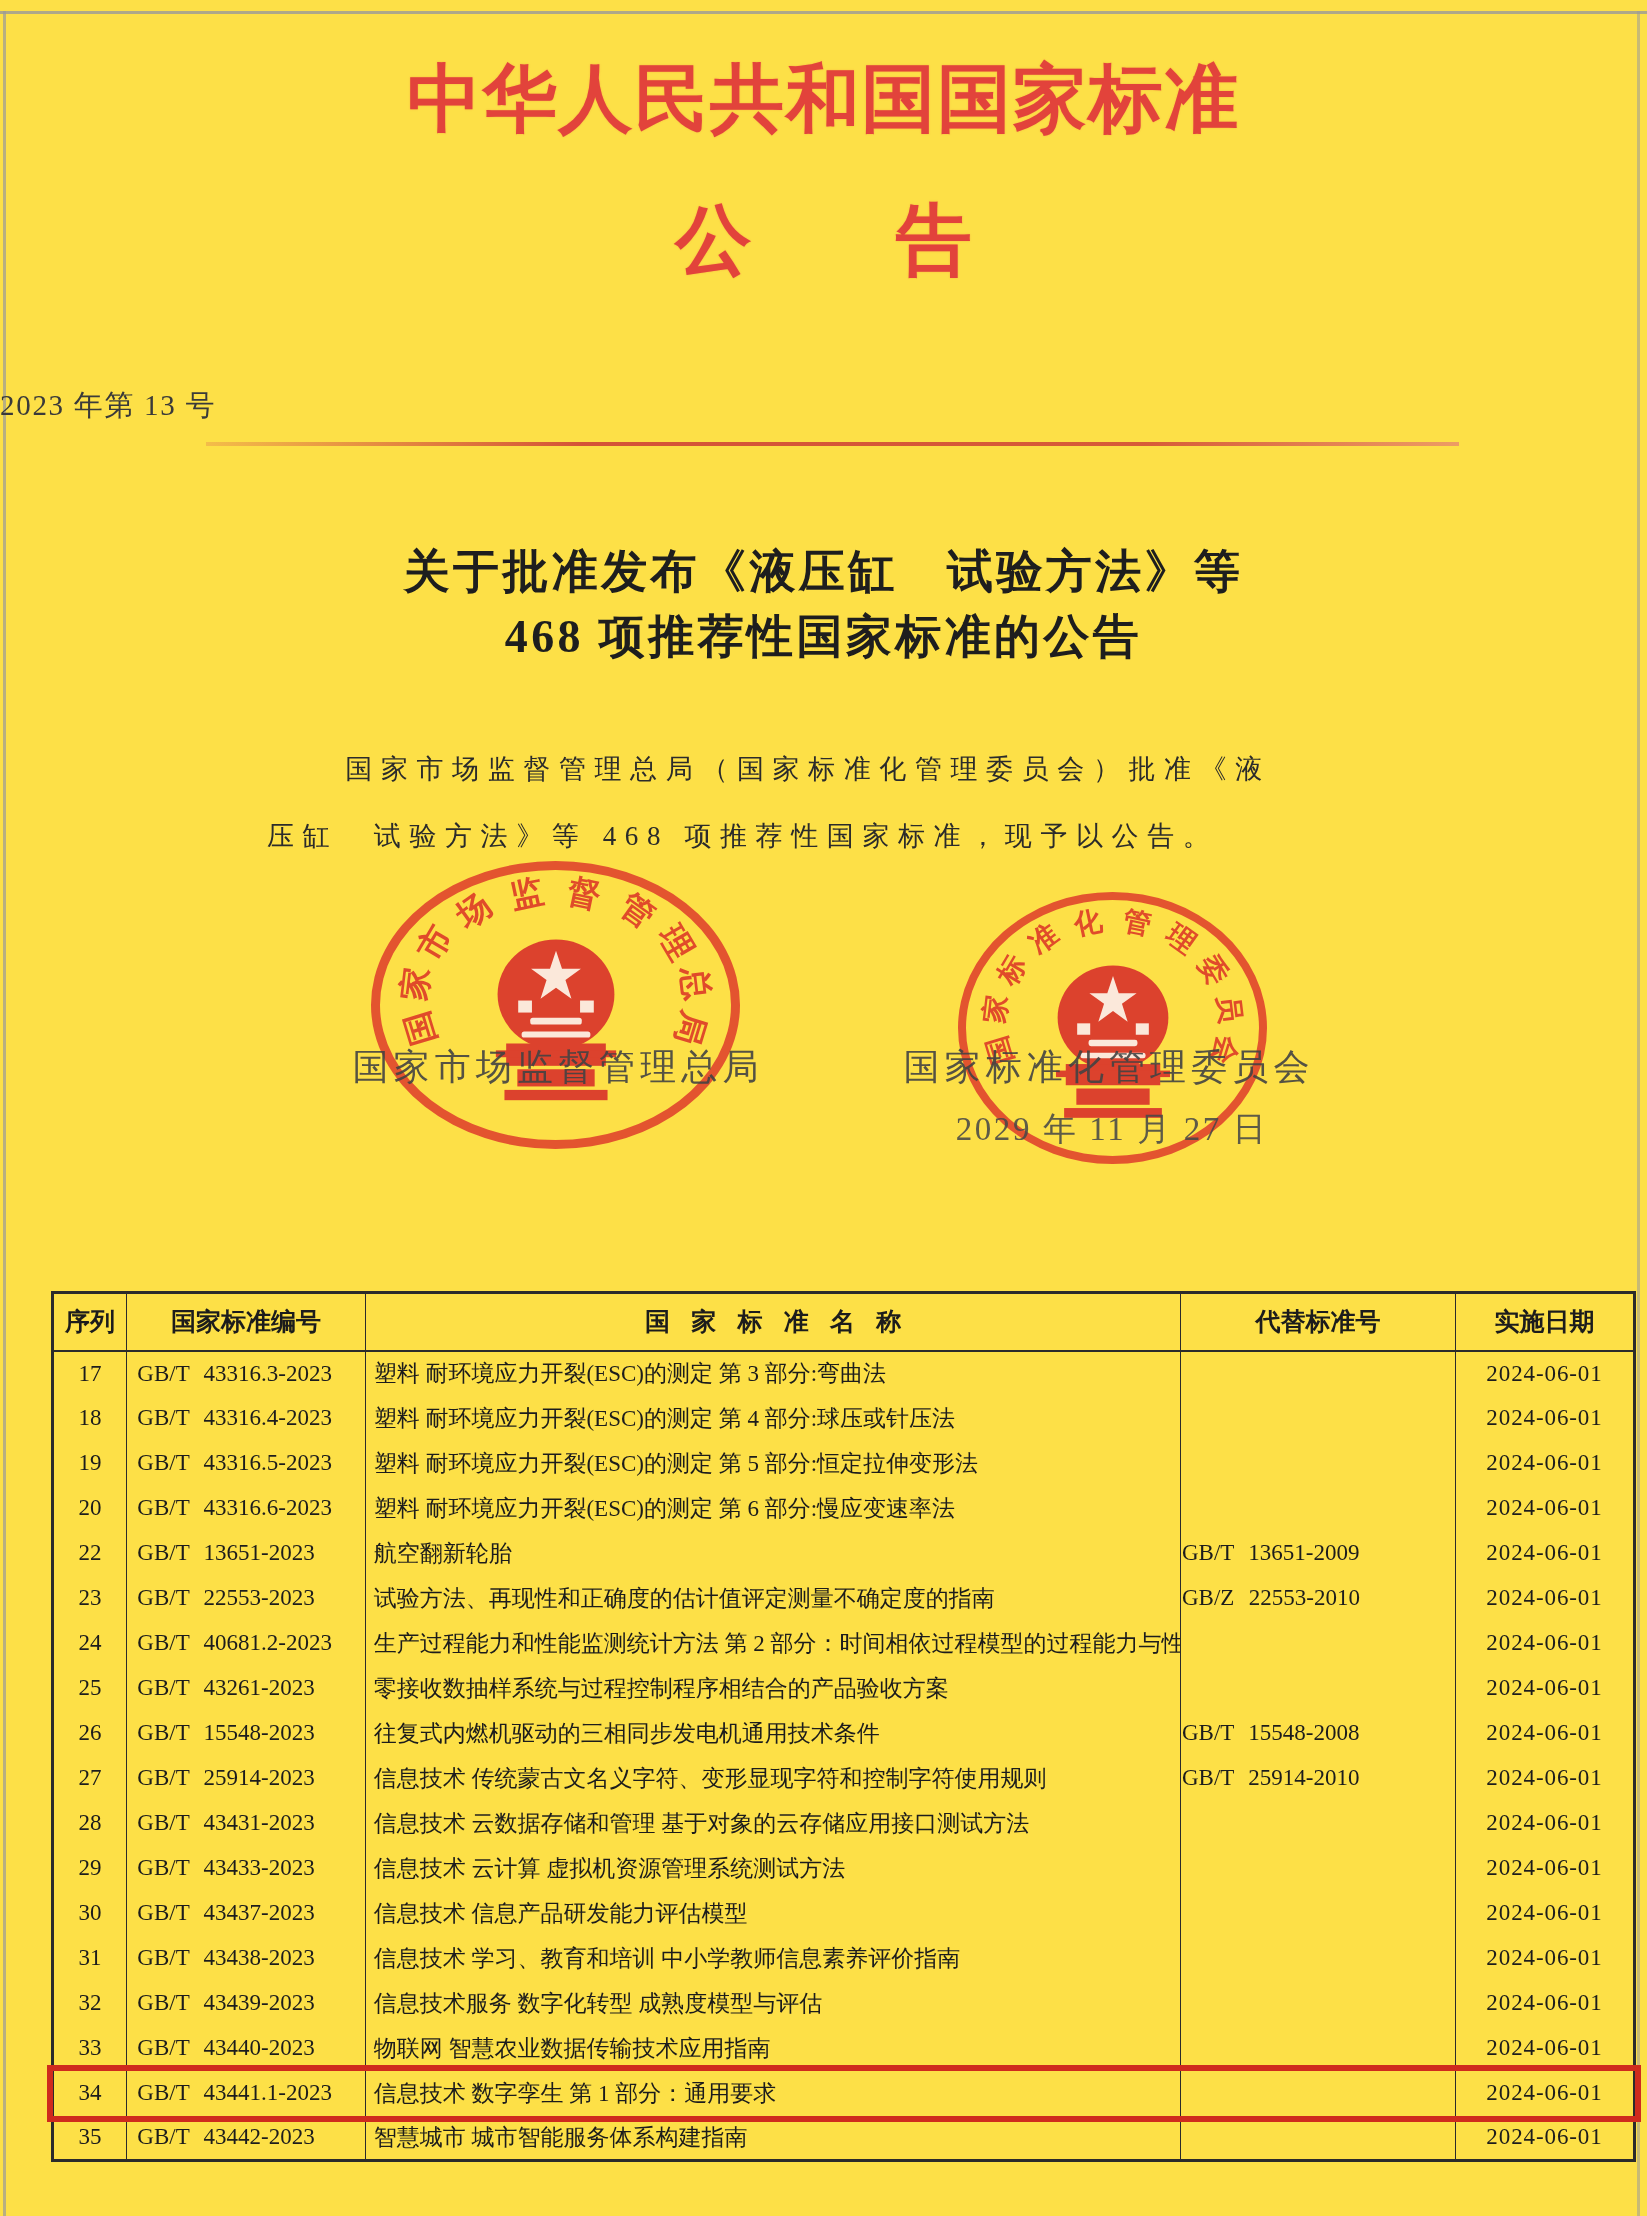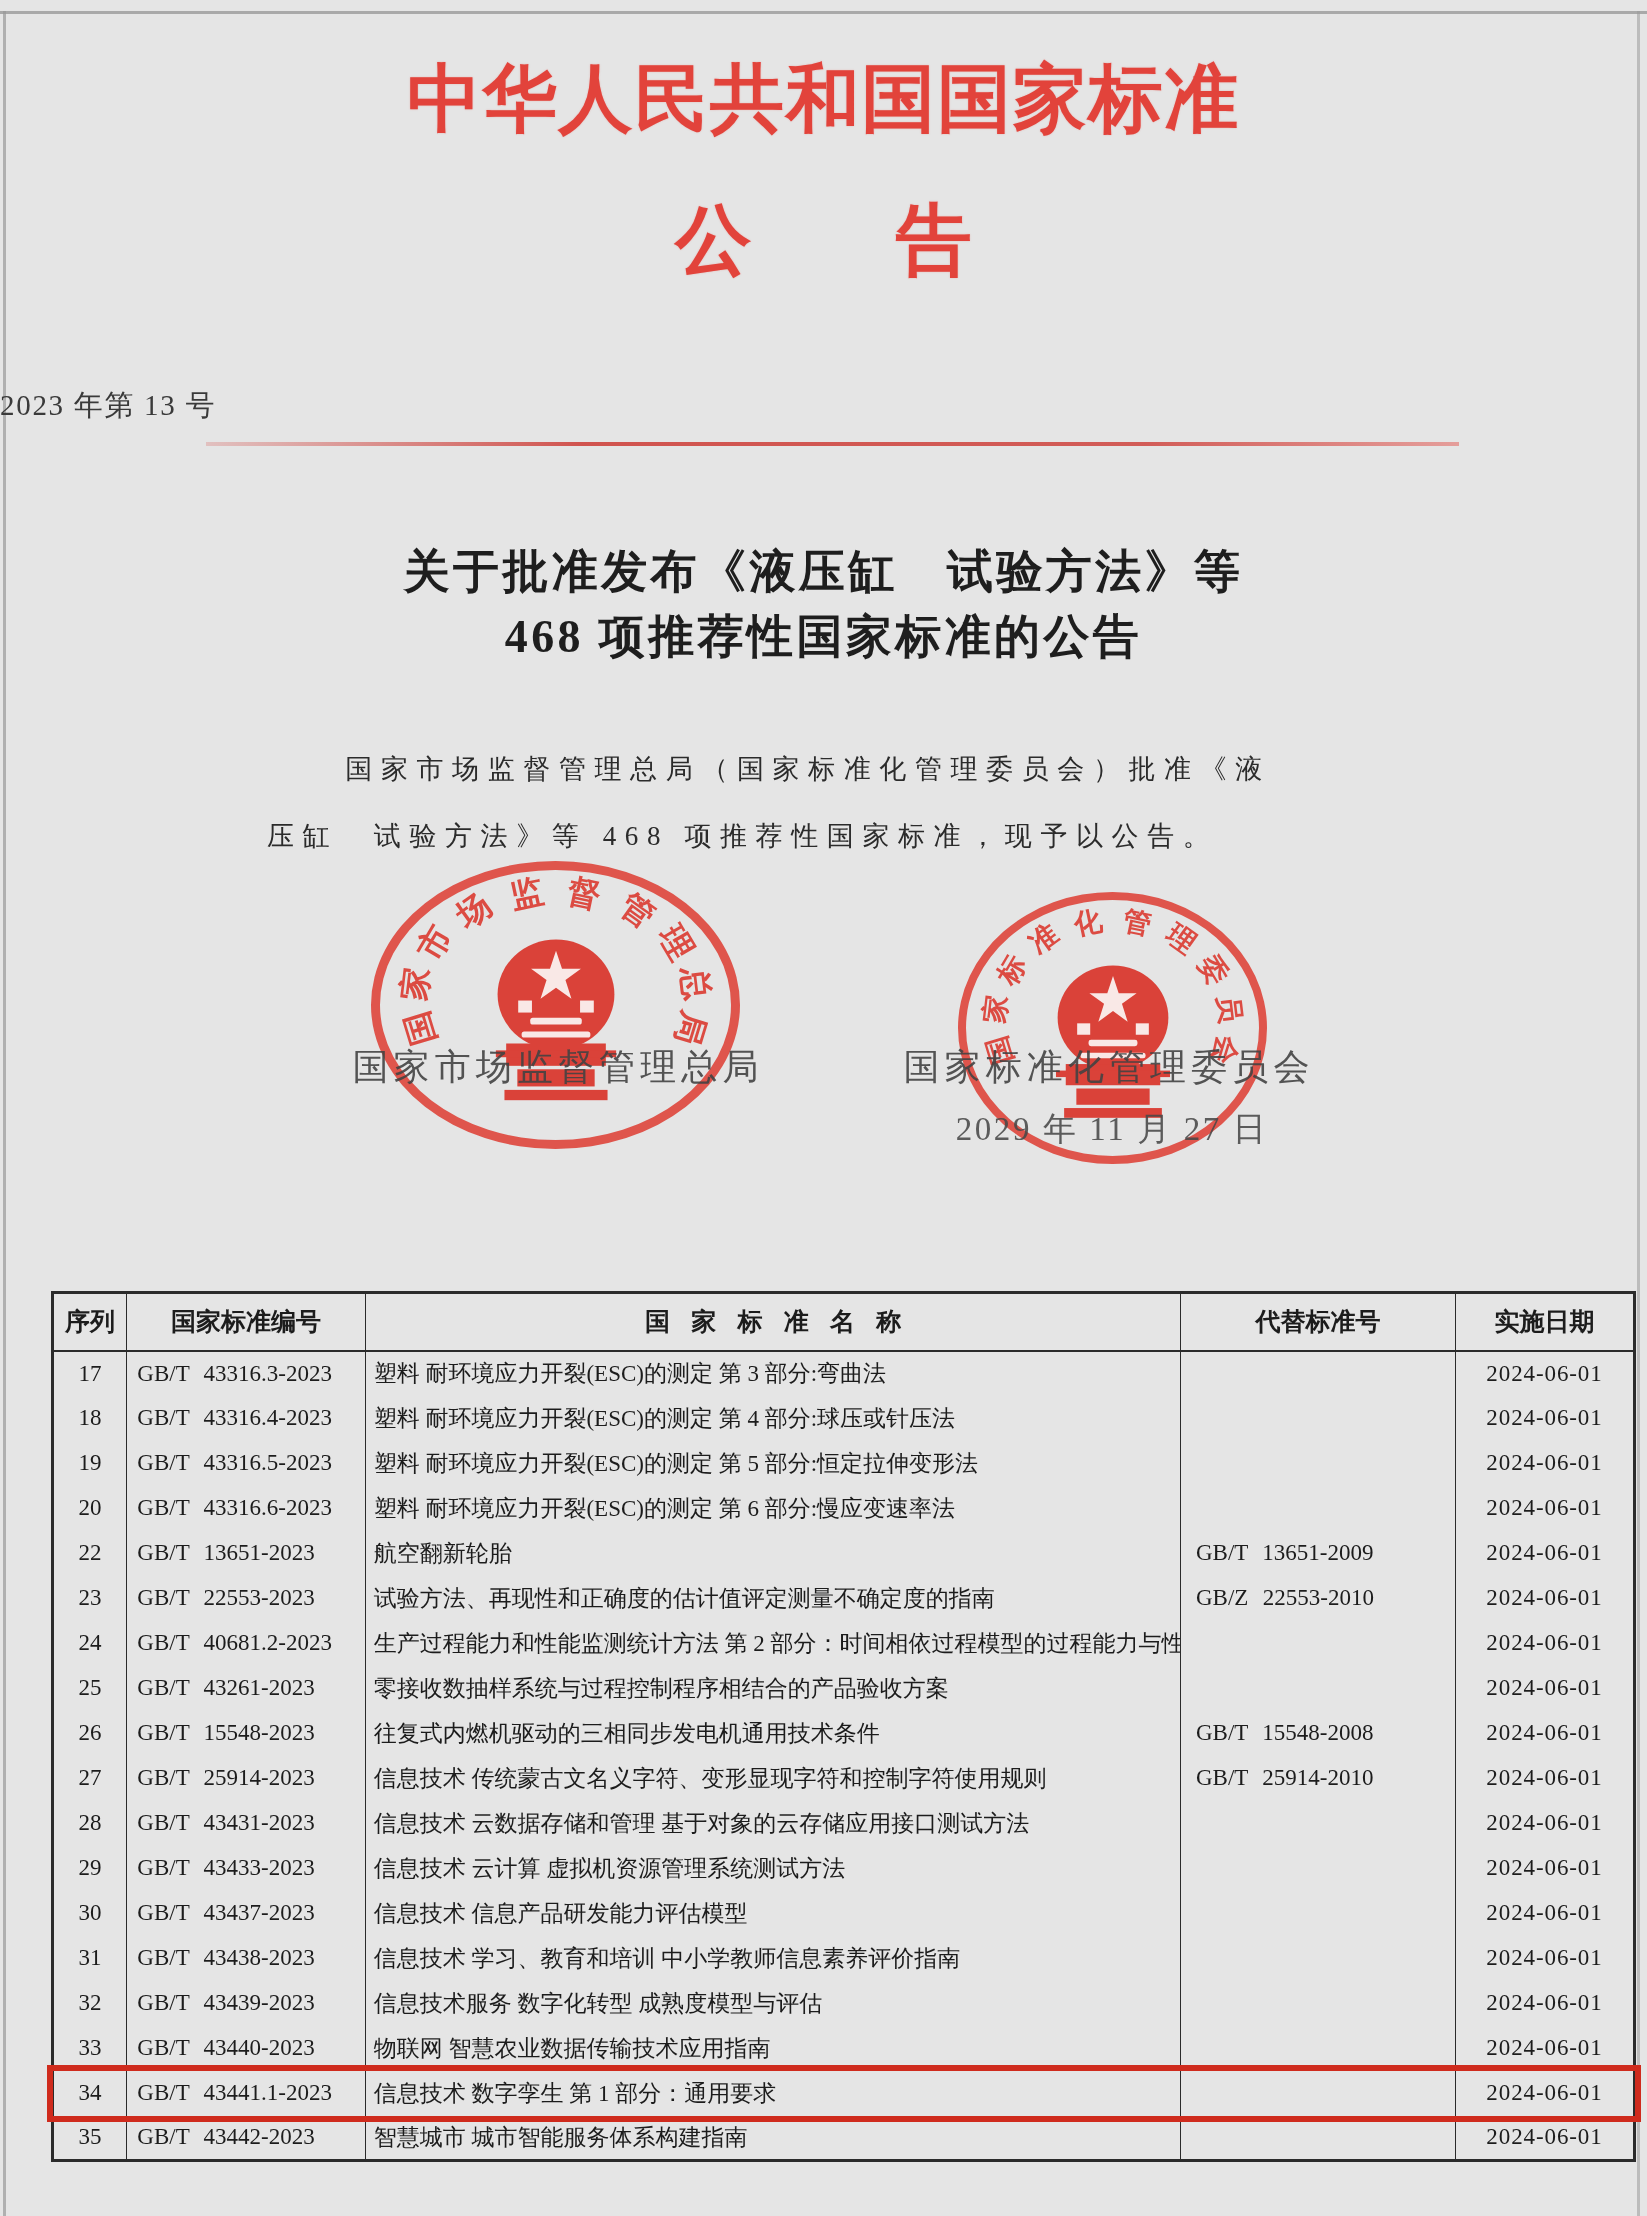--- a/index.html
+++ b/index.html
@@ -7,21 +7,21 @@
     --seal-red:#dd352a;
     --divider-red:#d9534f;
     --highlight-red:#cf2b1d;
     --text-dark:#1f1f1f;
     --text-gray:#4a4a4a;
     --table-border:#2b2b2b;
   }
   *{margin:0;padding:0;box-sizing:border-box;}
   html,body{background:#ffffff;}
   body{font-family:"Liberation Serif","DejaVu Serif",serif;}
-  .page{position:relative;width:1647px;height:2216px;background:#e5e5e5;overflow:hidden;font-family:Liberation Serif, serif;}
+  .page{position:relative;width:1647px;height:2216px;background:#fde047;overflow:hidden;font-family:Liberation Serif, serif;}
 
   
   .edge-top{position:absolute;left:0;top:11px;width:100%;height:2.6px;background:#9a9a9a;opacity:.8;}
   .edge-left{position:absolute;left:3.4px;top:11px;width:2.6px;height:2205px;background:#9a9a9a;opacity:.7;}
   .edge-right{position:absolute;left:1637px;top:11px;width:2.6px;height:2205px;background:#9a9a9a;opacity:.55;}
 
   .doc-title{
     position:absolute;left:0;top:50px;width:100%;
     text-align:center;font-size:74px;font-weight:700;letter-spacing:1.7px;
     color:var(--title-red);text-shadow:0 0 1.7px rgba(226,67,59,.35);
@@ -67,21 +67,21 @@
   table.standards th,table.standards td{
     border-left:1.7px solid var(--table-border);border-right:1.7px solid var(--table-border);
     vertical-align:middle;overflow:hidden;white-space:nowrap;}
   table.standards thead th{height:58px;font-size:25px;font-weight:700;text-align:center;
     border-bottom:2.6px solid var(--table-border);}
   .th-name span{letter-spacing:.85em;padding-left:.85em;}
   table.standards tbody td{height:45px;}
   .c-seq{text-align:center;}
   .c-code{padding-left:10.3px;word-spacing:8.6px;}
   .c-name{padding-left:7.7px;}
-  .c-replaces{padding-left:15px;word-spacing:8.6px;}
+  .c-replaces{padding-left:1px;word-spacing:8.6px;}
   .c-date{text-align:center;letter-spacing:0.9px;}
   tr.highlight{outline:6px solid var(--highlight-red);outline-offset:0px;}
 </style>
 </head>
 <body>
 
 <div class="page">
   <div class="edge-top"></div>
   <div class="edge-left"></div>
   <div class="edge-right"></div>

